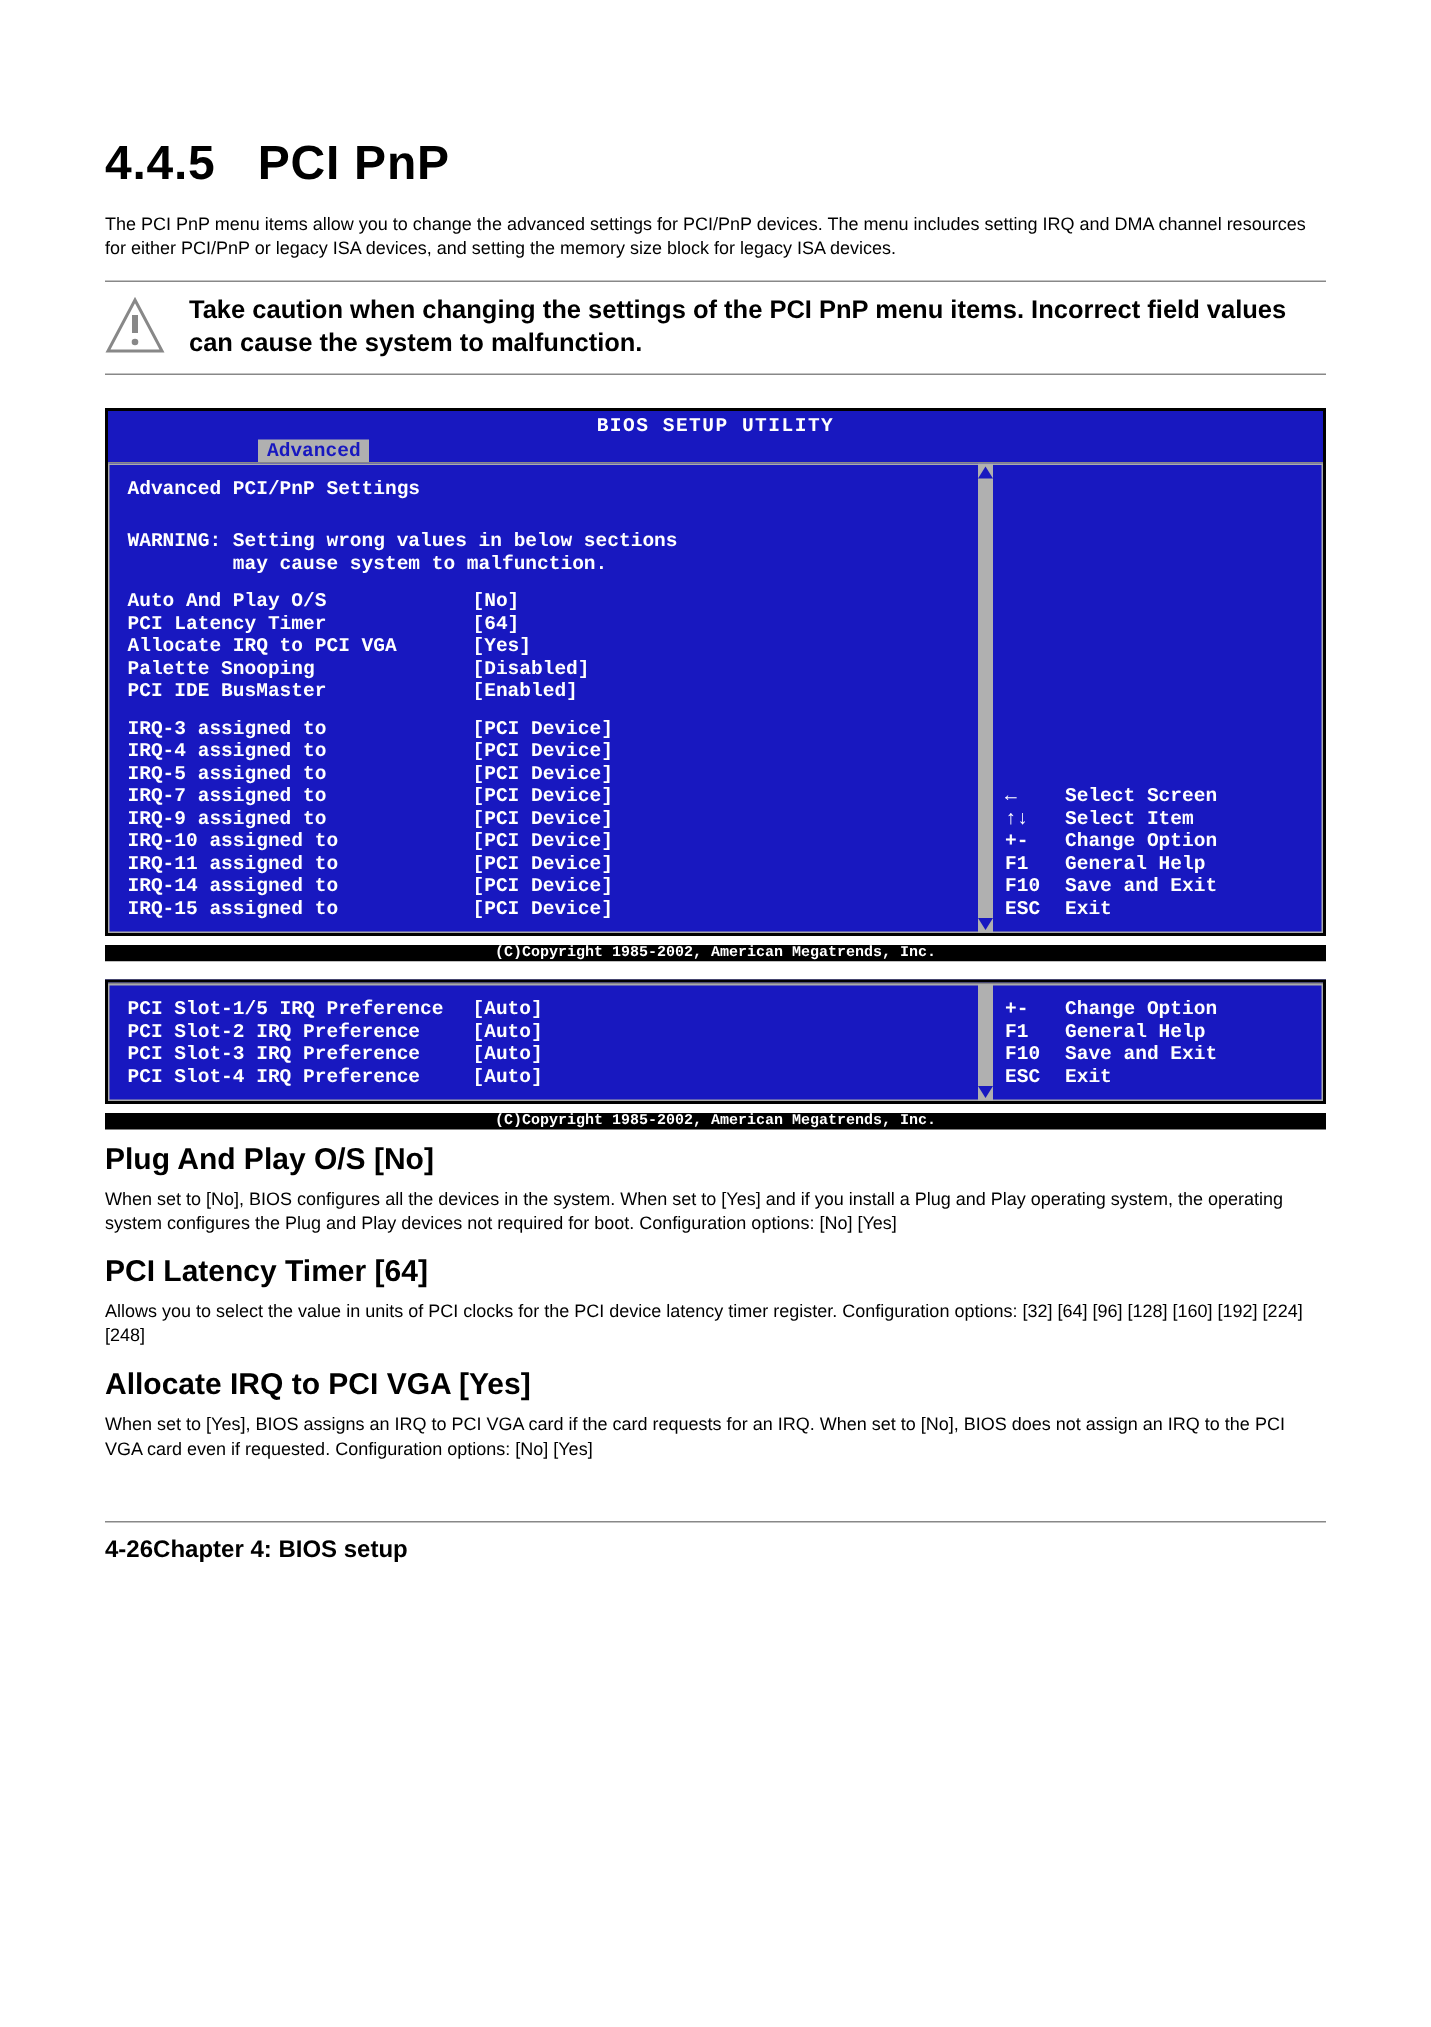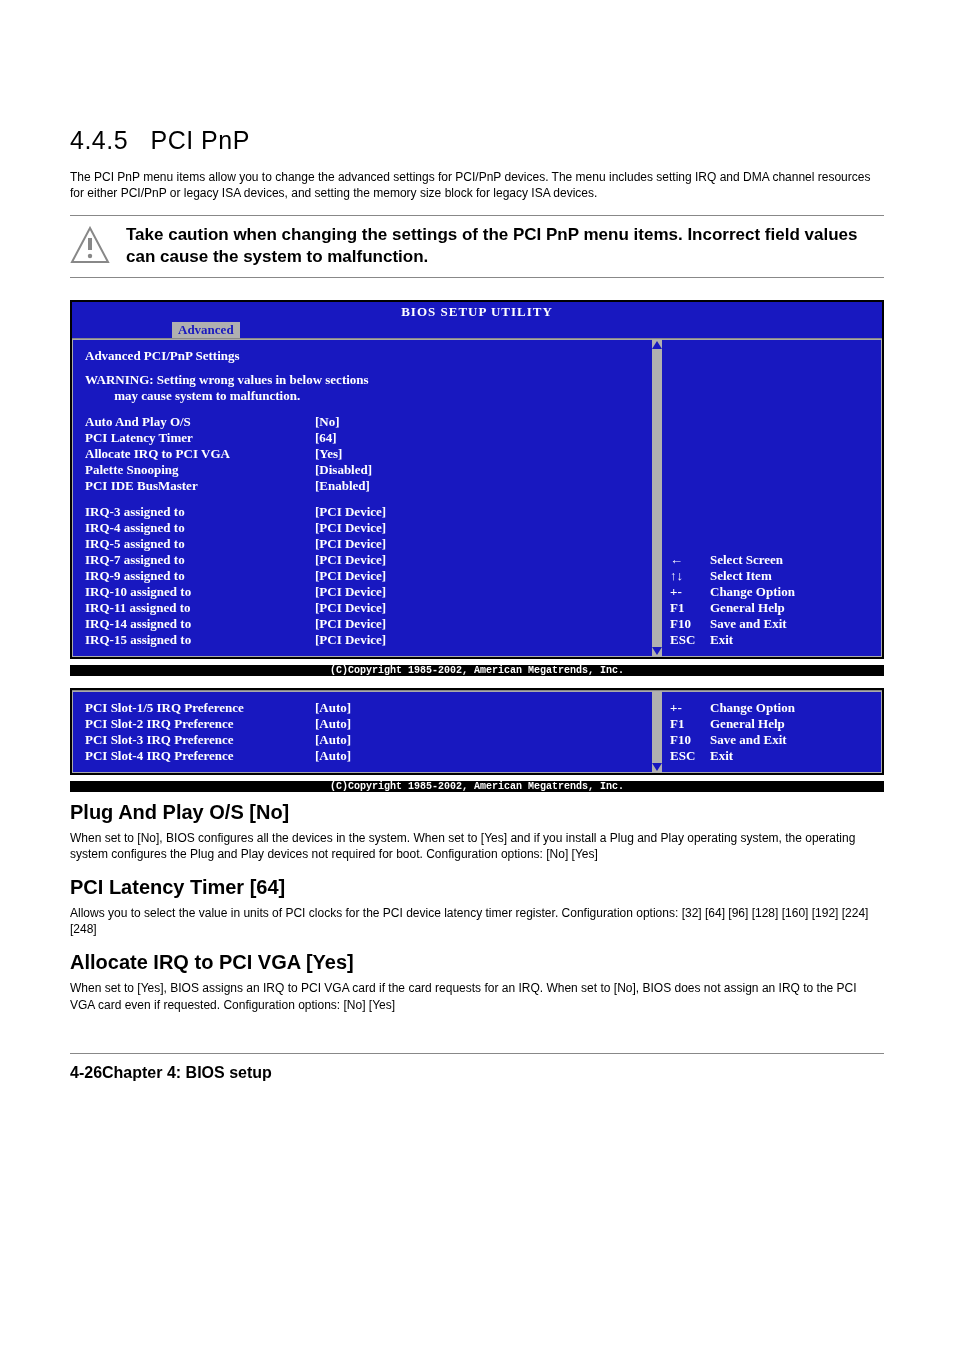--- a/index.html
+++ b/index.html
@@ -6,25 +6,24 @@
   body {
     background: #fff;
     width: 954px;
     font-family: Arial, Helvetica, sans-serif;
     color: #000;
   }
   .page {
     padding: 90px 70px 40px 70px;
   }
   h1.section-num {
-    font-size: 25px;
-    font-weight: normal;
+    font-size: 32px;
+    font-weight: bold;
     margin-bottom: 14px;
     letter-spacing: 0.5px;
-    margin-top: 36px;
   }
   p.body {
     font-size: 12px;
     line-height: 1.35;
     margin-bottom: 14px;
   }
   .warn-box {
     border-top: 1px solid #888;
     border-bottom: 1px solid #888;
     display: flex;
@@ -41,21 +40,21 @@
   }
   .warn-icon svg { width: 40px; height: 40px; }
   .warn-text {
     font-size: 17px;
     line-height: 1.3;
   }
   
   .bios {
     border: 2px solid #000;
     background: #1818c0;
-    font-family: Liberation Serif, serif;
+    font-family: Liberation Mono, monospace;
     font-size: 13px;
     font-weight: bold;
     color: #fff;
     margin-bottom: 6px;
   }
   .bios-titlebar {
     background: #1818c0;
     color: #fff;
     text-align: center;
     padding: 2px 0;
@@ -99,21 +98,21 @@
     flex: 0 0 220px;
     border: 1px solid #aaa;
     border-left: none;
     padding: 8px;
     color: #fff;
     font-size: 13px;
     display: flex;
     flex-direction: column;
     justify-content: flex-end;
   }
-  .bios-heading { color: #fff; margin-bottom: 8px; }
+  .bios-heading { color: #fff; margin-bottom: 20px; }
   .bios-warning { color: #fff; margin-bottom: 10px; white-space: pre; }
   .setting-row, .help-row {
     display: flex;
     white-space: pre;
   }
   .setting-row .label { width: 230px; }
   .setting-row .val { }
   .group-gap { height: 10px; }
   .help-row .k { width: 40px; }
   .copyright {

